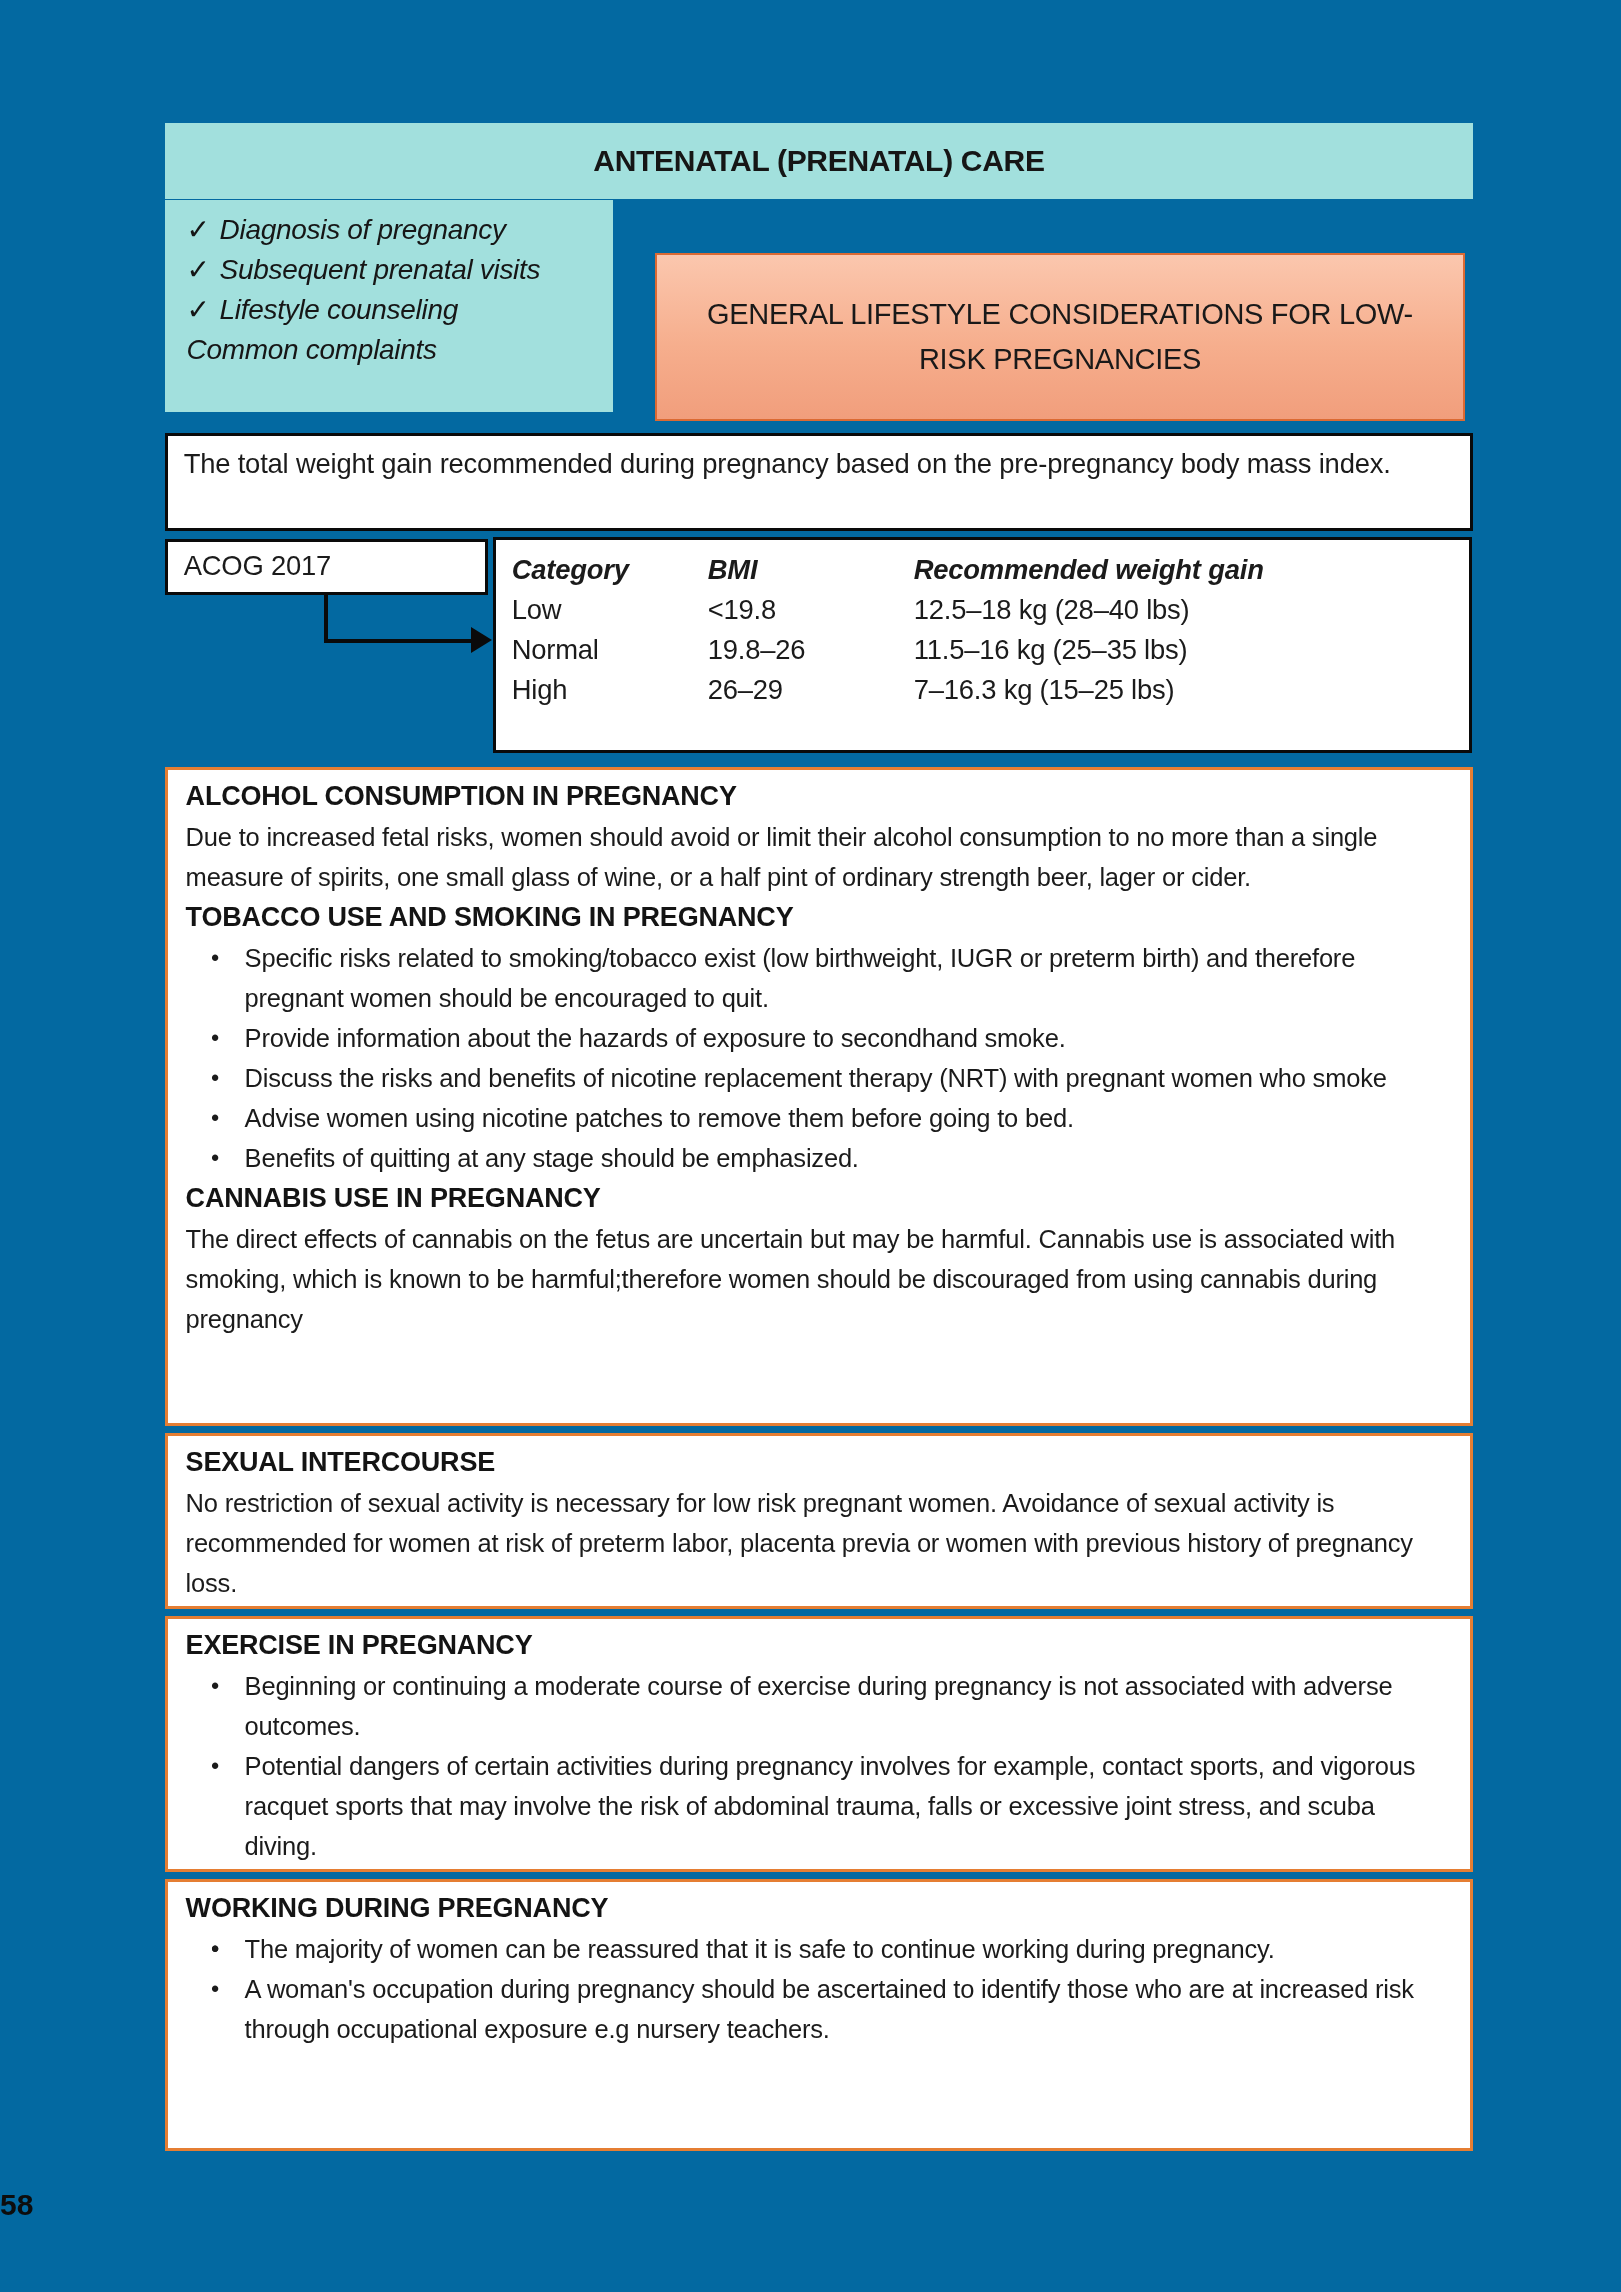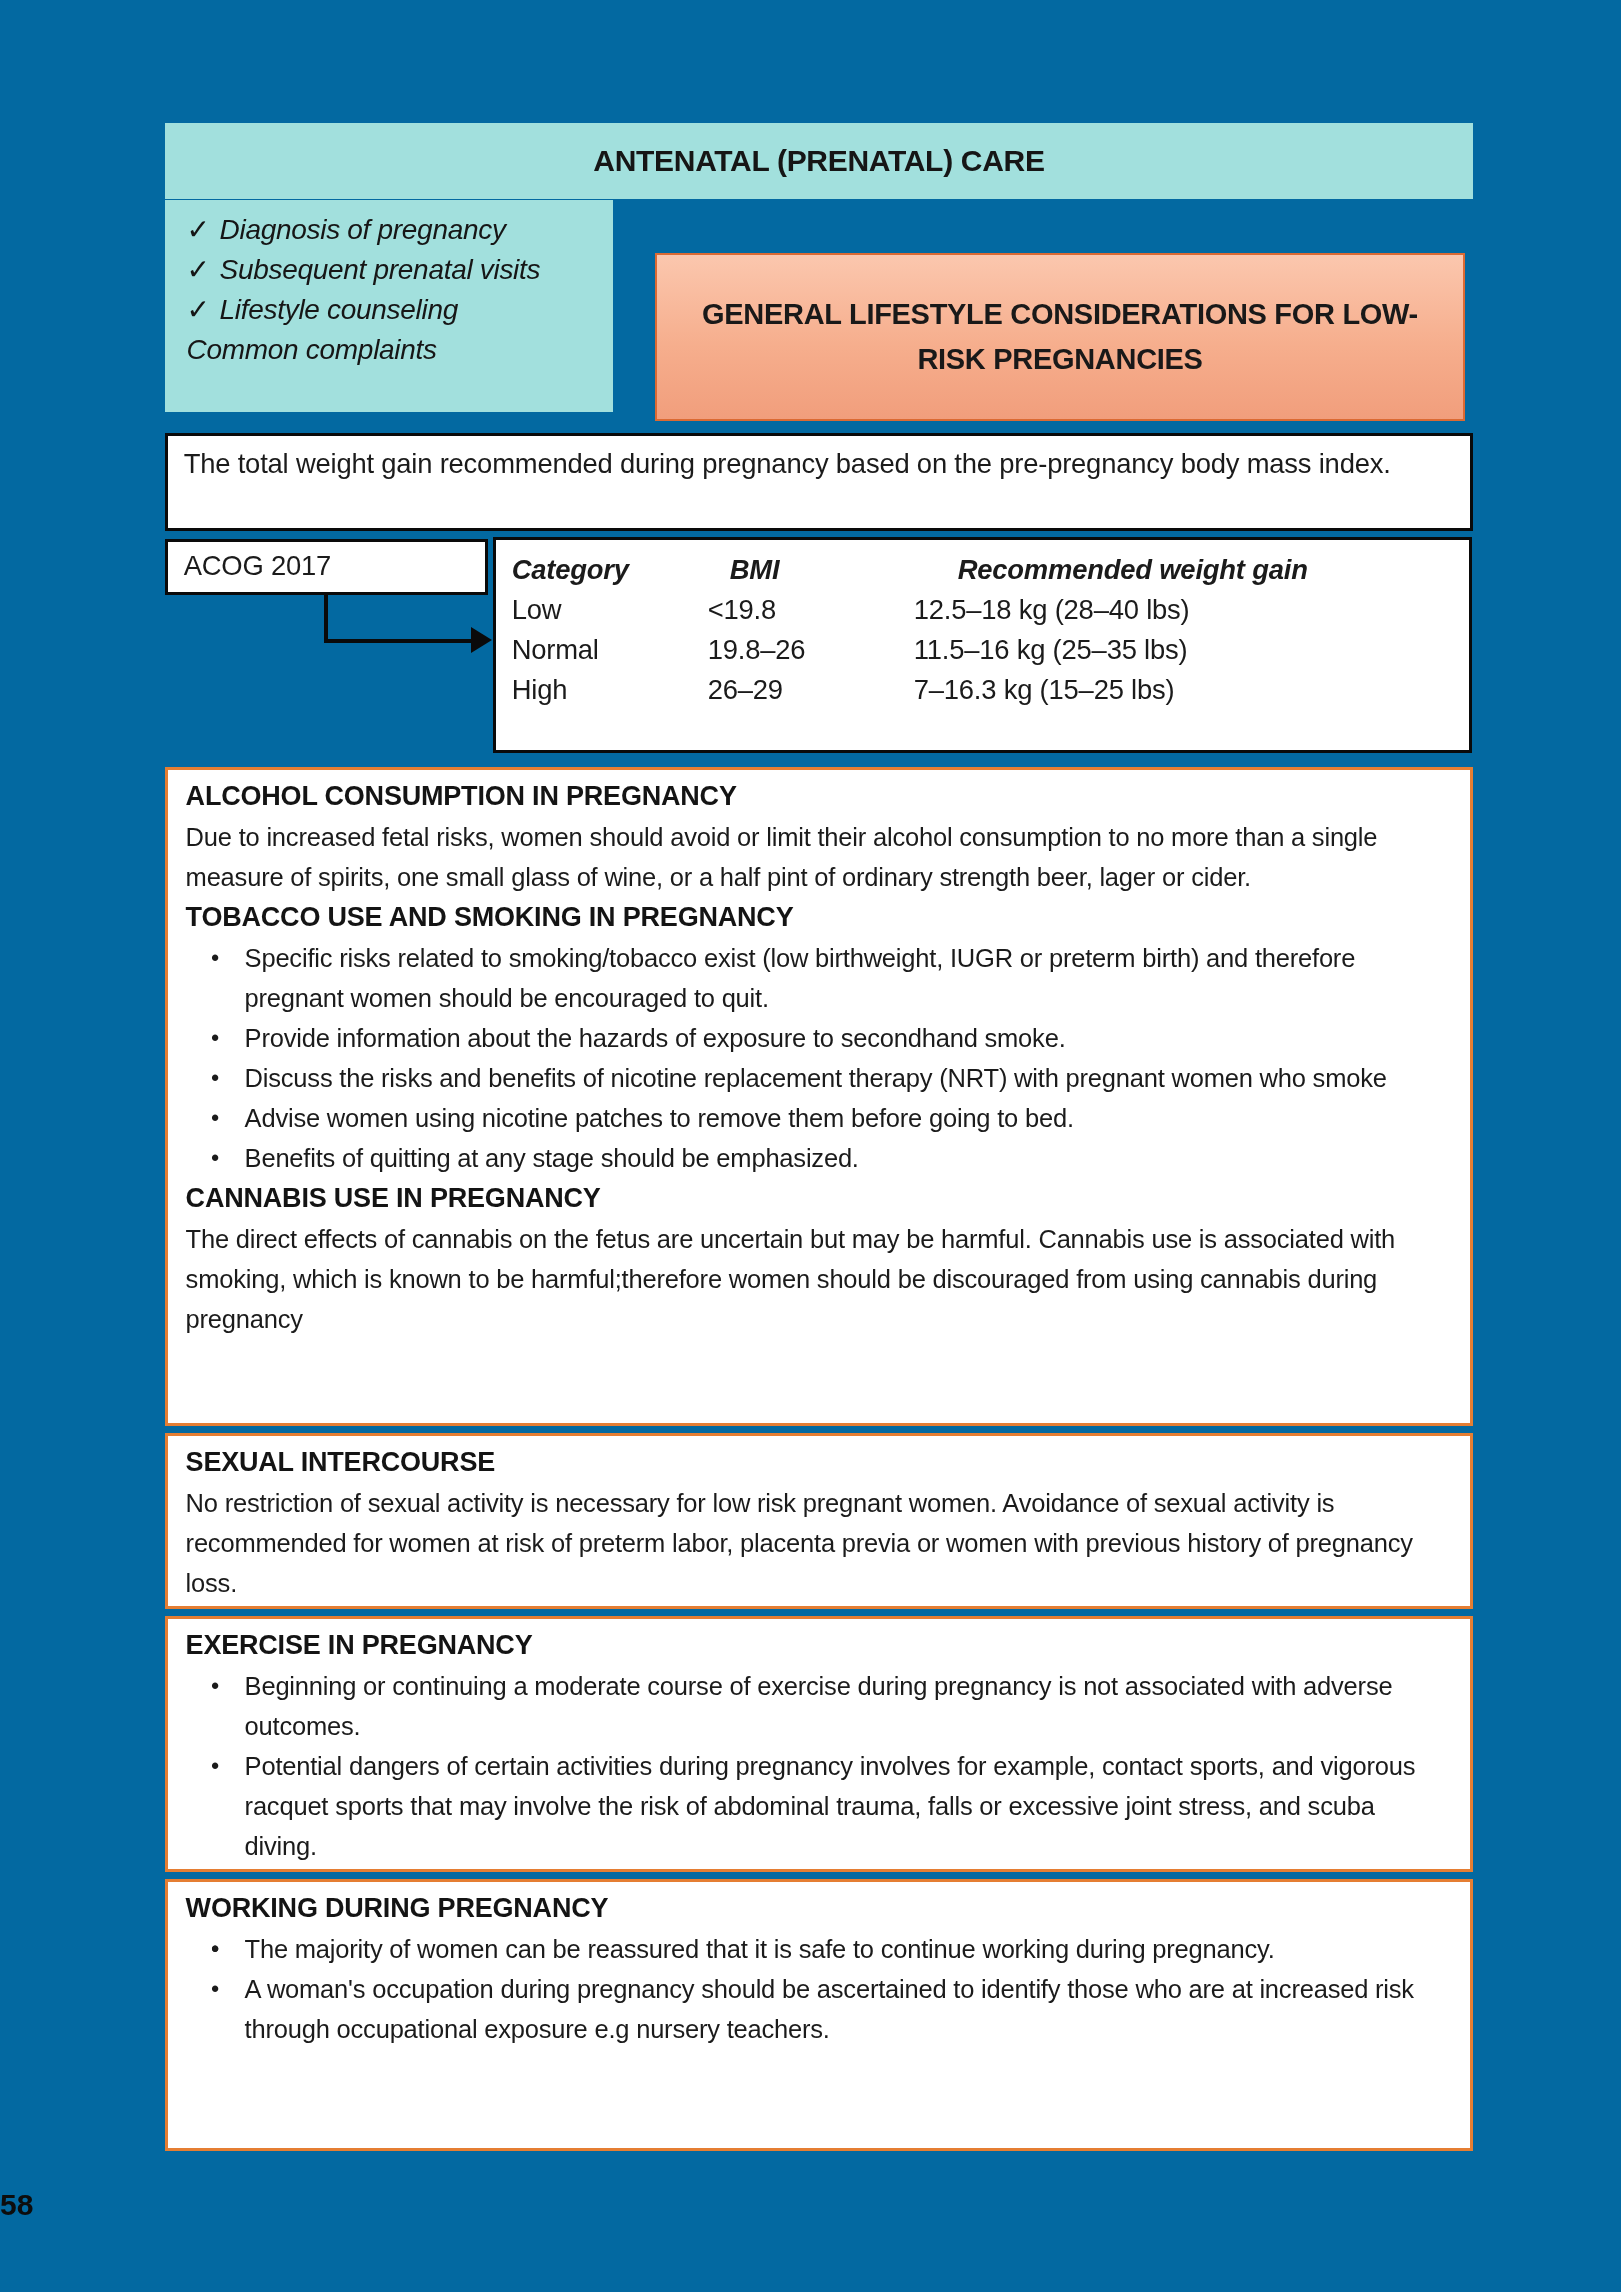--- a/index.html
+++ b/index.html
@@ -33,21 +33,21 @@
   .toc-item .check{display:inline-block;width:33px;font-style:normal;}
   
   .banner{
     position:absolute;left:655px;top:253px;width:810px;height:168px;
     box-sizing:border-box;
     background:linear-gradient(180deg,#fbc7ae 0%,#f6ae8d 55%,#f19e7c 100%);
     border:2px solid #db6a33;
     display:flex;align-items:center;justify-content:center;text-align:center;
     padding:0 45px;
   }
-  .banner-title{font-weight:bold;font-size:29px;line-height:45px;letter-spacing:-0.3px;color:#191919;}
+  .banner-title{font-weight:normal;font-size:29px;line-height:45px;letter-spacing:-0.3px;color:#191919;}
   
   .note-box{
     position:absolute;left:165px;top:433px;width:1308px;height:98px;
     box-sizing:border-box;border:3.9px solid #0a0a0a;background:#fff;
     padding:7.8px 15.7px;font-size:27.4px;line-height:40px;letter-spacing:-0.2px;
   }
   
   .acog-box{
     position:absolute;left:165px;top:539px;width:323px;height:56px;
     box-sizing:border-box;border:3.9px solid #0a0a0a;background:#fff;
@@ -62,21 +62,21 @@
   
   .bmi-box{
     position:absolute;left:493px;top:537px;width:979px;height:216px;
     box-sizing:border-box;border:3.9px solid #0a0a0a;background:#fff;
     padding:9.8px 15.7px 0 15.7px;font-size:27.4px;letter-spacing:-0.2px;
   }
   .bmi-row{display:flex;line-height:40px;}
   .bmi-row .c1{width:196px;flex:0 0 auto;}
   .bmi-row .c2{width:206px;flex:0 0 auto;}
   .bmi-row .c3{flex:1 1 auto;}
-  .bmi-head{font-weight:bold;font-style:italic;gap:22px;}
+  .bmi-head{font-weight:bold;font-style:italic;}
   .bmi-last .cat{width:256px;flex:0 0 auto;}
   
   .section{
     position:absolute;left:165px;width:1308px;
     box-sizing:border-box;border:3.9px solid #e57e33;background:#fff;
     padding:5.9px 17.6px;overflow:hidden;
   }
   .sec-h{font-weight:bold;font-size:27px;line-height:41px;letter-spacing:-0.2px;color:#141414;}
   .sec-p{font-size:25.5px;line-height:40px;letter-spacing:-0.2px;}
   .li{position:relative;padding-left:59px;font-size:25.5px;line-height:40px;letter-spacing:-0.2px;}

